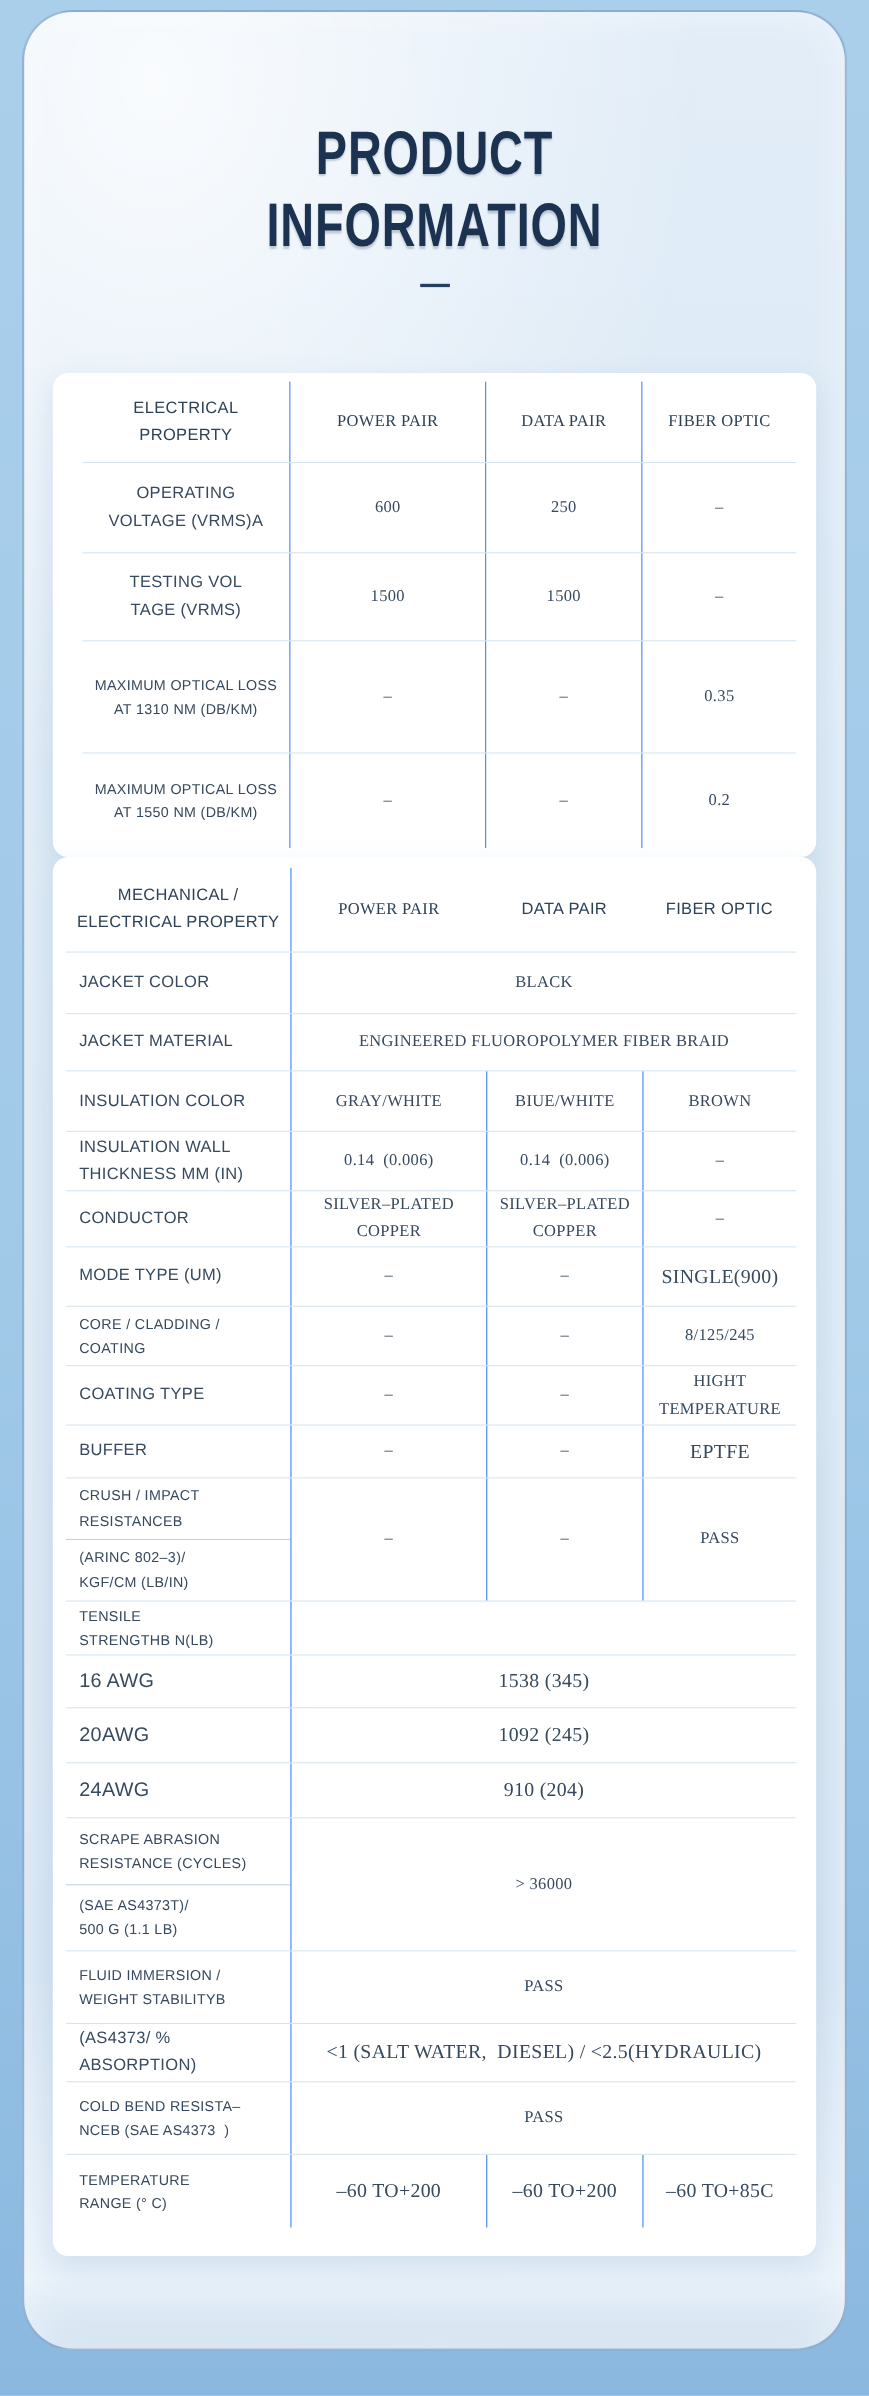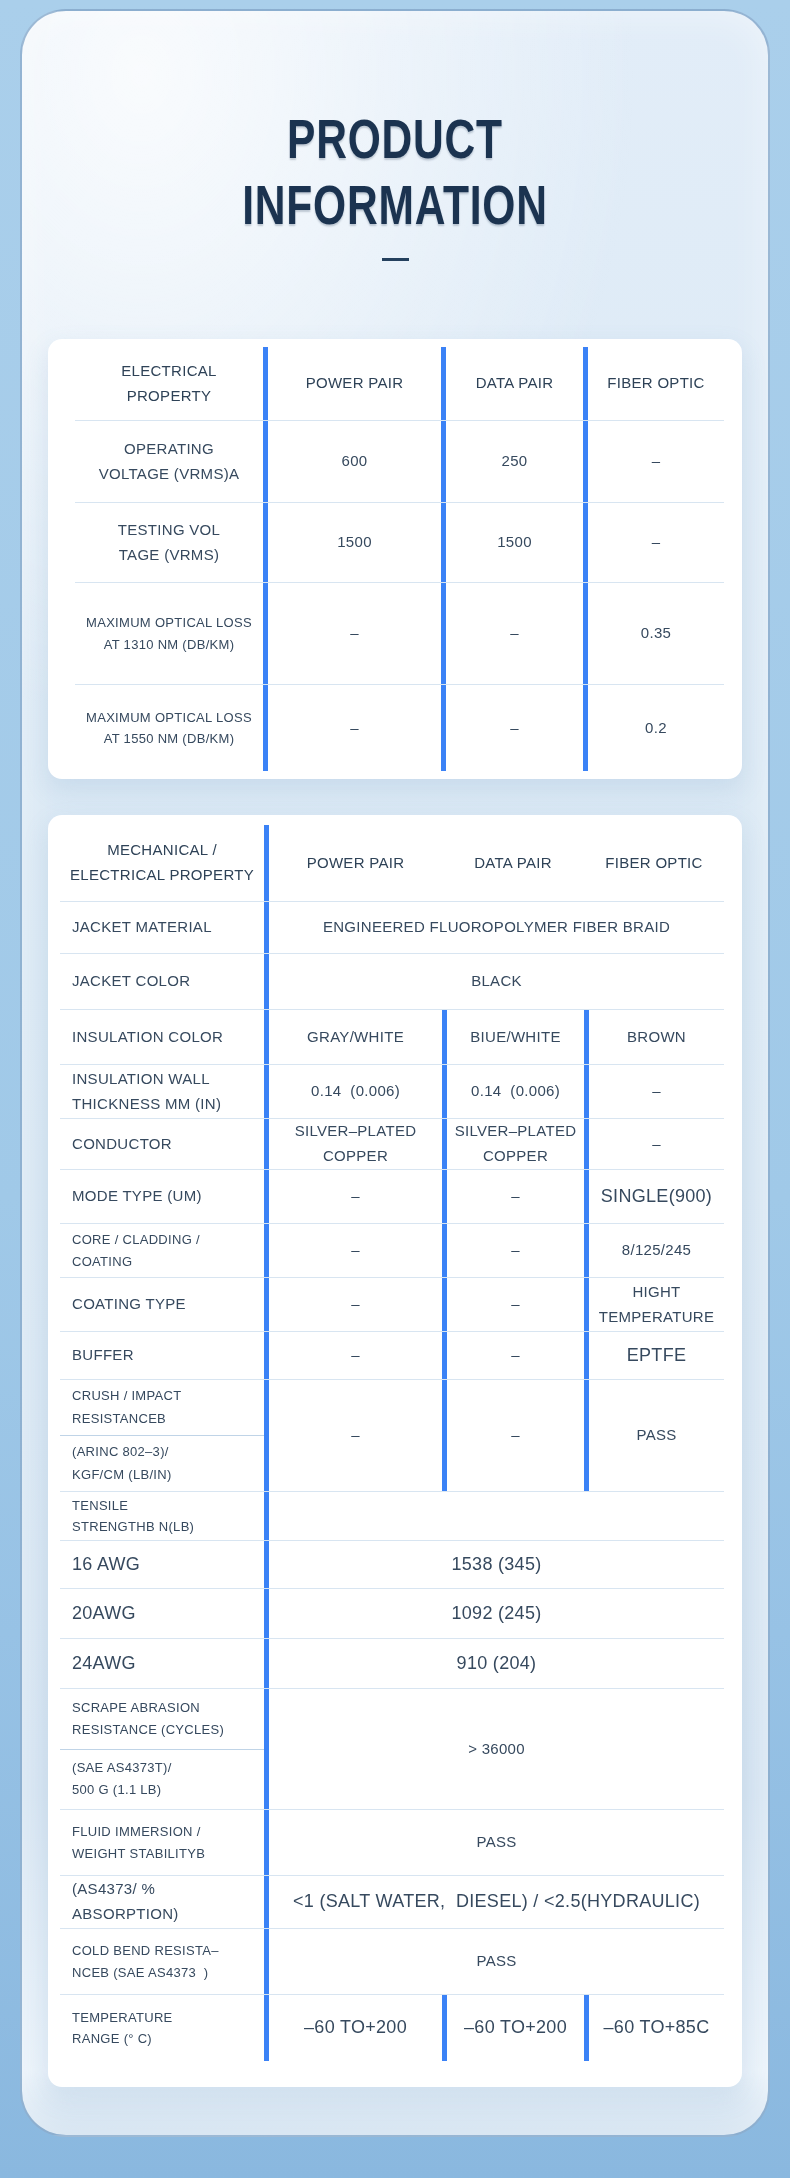--- a/index.html
+++ b/index.html
@@ -23,34 +23,34 @@
     color:#1b3350;transform:scaleX(0.76);transform-origin:50% 50%;
     text-shadow:0 2px 2px rgba(23,44,74,0.22);
   }
   .title span{display:block;}
   .dash{width:27px;height:3px;background:#24405e;margin:20px auto 0;}
   .card{
     width:694px;margin:0 auto;background:#ffffff;border-radius:14px;
     box-sizing:border-box;box-shadow:0 10px 26px rgba(98,140,186,0.16);
   }
   .card1{margin-top:78px;height:440px;padding:8px 18px 8px 27px;}
-  .card2{margin-top:36px;height:1272px;padding:10px 18px 26px 12px;}
+  .card2{height:1272px;padding:10px 18px 26px 12px;}
   .t-row{box-sizing:border-box;border-bottom:1px solid #d8e5f1;}
   .t-row.last{border-bottom:none;}
   .t1{display:grid;grid-template-columns:188px 178px 142px 141px;}
   .t2{display:grid;grid-template-columns:204px 178px 142px 140px;}
   .t2.span{grid-template-columns:204px 460px;}
   .td{
     display:flex;align-items:center;justify-content:center;text-align:center;
     white-space:pre-wrap;color:#36495e;font-size:15px;line-height:1.65;
     letter-spacing:0.3px;box-sizing:border-box;
   }
   .head .td{color:#2e4257;}
   .left{justify-content:flex-start;text-align:left;padding-left:12px;}
-  .vline{border-left:5px solid #3b82f6;}
+  .vline{border-left:1px solid #3b82f6;font-family:Liberation Serif, serif;}
   .s11{font-size:15px;}
   .s12{font-size:13px;}
   .s13{font-size:13px;}
   .s14{font-size:18px;}
   .lblcol{display:flex;flex-direction:column;box-sizing:border-box;}
   .lblcol .sub{
     flex:1;display:flex;align-items:center;text-align:left;padding-left:12px;
     white-space:pre-wrap;color:#36495e;font-size:13px;line-height:1.7;
     letter-spacing:0.3px;box-sizing:border-box;
   }
@@ -107,28 +107,28 @@
 
   <section class="card card2">
     <div class="t2 t-row head" style="height:77px">
       <div class="td">MECHANICAL /
 ELECTRICAL PROPERTY</div>
       <div class="td vline">POWER PAIR</div>
       <div class="td">DATA PAIR</div>
       <div class="td">FIBER OPTIC</div>
     </div>
 
+    <div class="t2 span t-row" style="height:56px">
+      <div class="td left">JACKET COLOR</div>
+      <div class="td vline">BLACK</div>
+    </div>
+
     <div class="t2 span t-row" style="height:52px">
       <div class="td left">JACKET MATERIAL</div>
       <div class="td vline">ENGINEERED FLUOROPOLYMER FIBER BRAID</div>
-    </div>
-
-    <div class="t2 span t-row" style="height:56px">
-      <div class="td left">JACKET COLOR</div>
-      <div class="td vline">BLACK</div>
     </div>
 
     <div class="t2 t-row" style="height:55px">
       <div class="td left">INSULATION COLOR</div>
       <div class="td vline">GRAY/WHITE</div>
       <div class="td vline">BIUE/WHITE</div>
       <div class="td vline">BROWN</div>
     </div>
 
     <div class="t2 t-row" style="height:54px">

